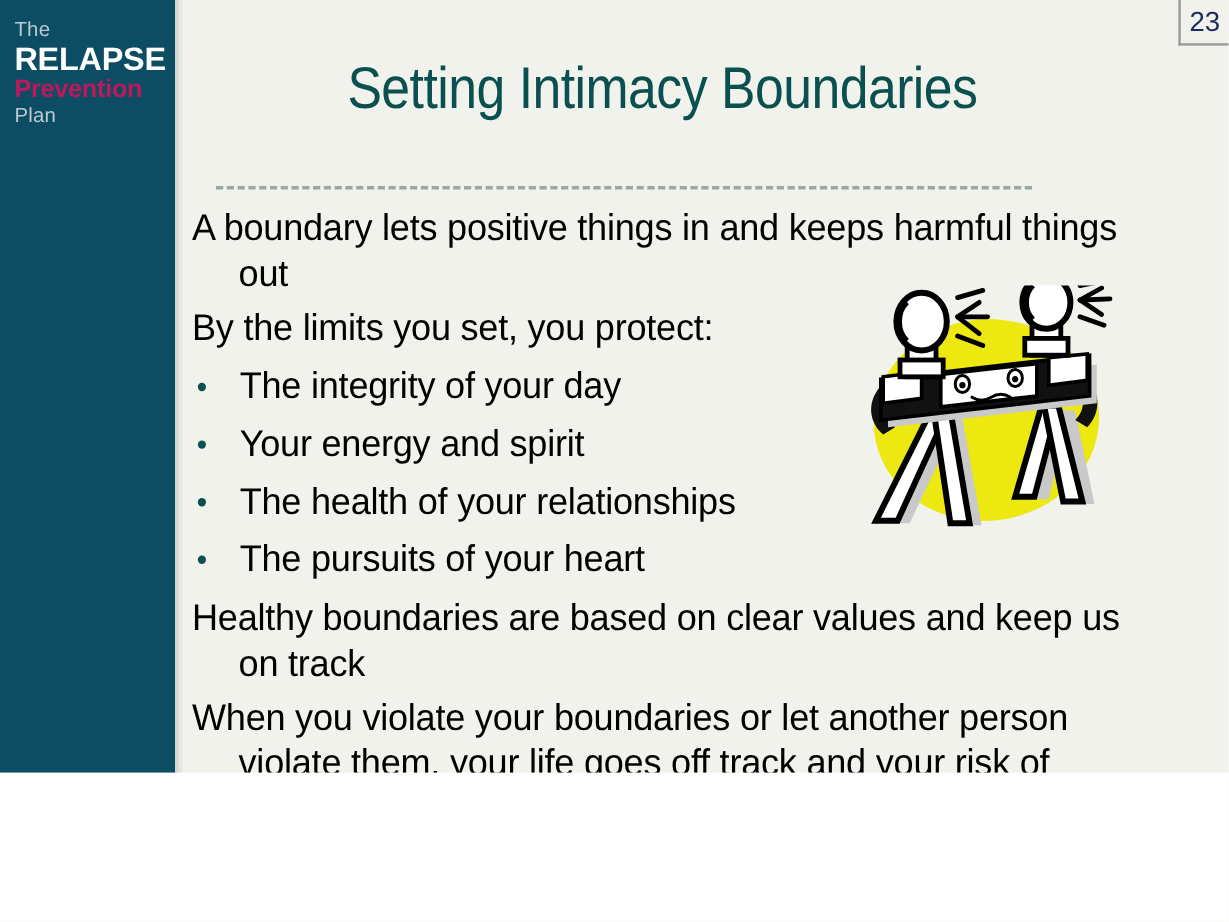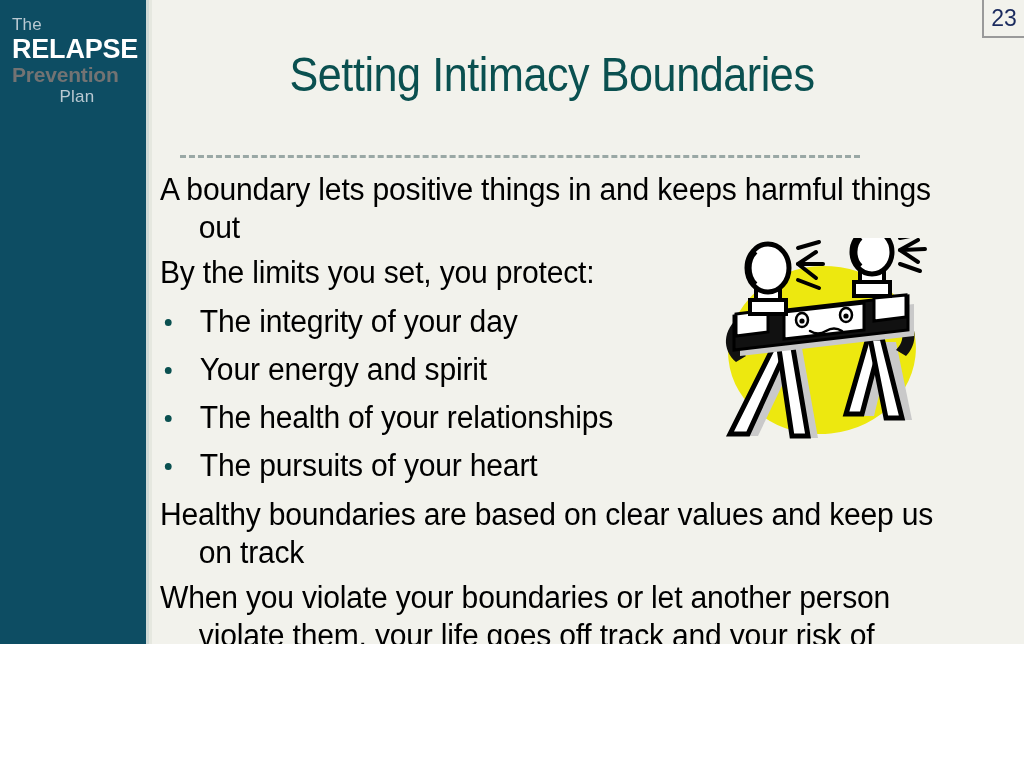--- a/index.html
+++ b/index.html
@@ -56,31 +56,30 @@
   }
   .logo-relapse {
     font-size: 27px;
     color: #ffffff;
     font-weight: bold;
     letter-spacing: -0.2px;
     margin-bottom: 1px;
   }
   .logo-prevention {
     font-size: 21px;
-    color: #737373;
+    color: #be185d;
     font-weight: bold;
     letter-spacing: -0.2px;
     margin-bottom: 3px;
   }
   .logo-plan {
     font-size: 17px;
     color: #b9c9d2;
     font-weight: 400;
     letter-spacing: .2px;
-    text-align: center;
   }
 
   .swatches {
     position: absolute;
     left: 45px;
     top: 713px;
     display: flex;
     gap: 5px;
   }
   .swatch {

